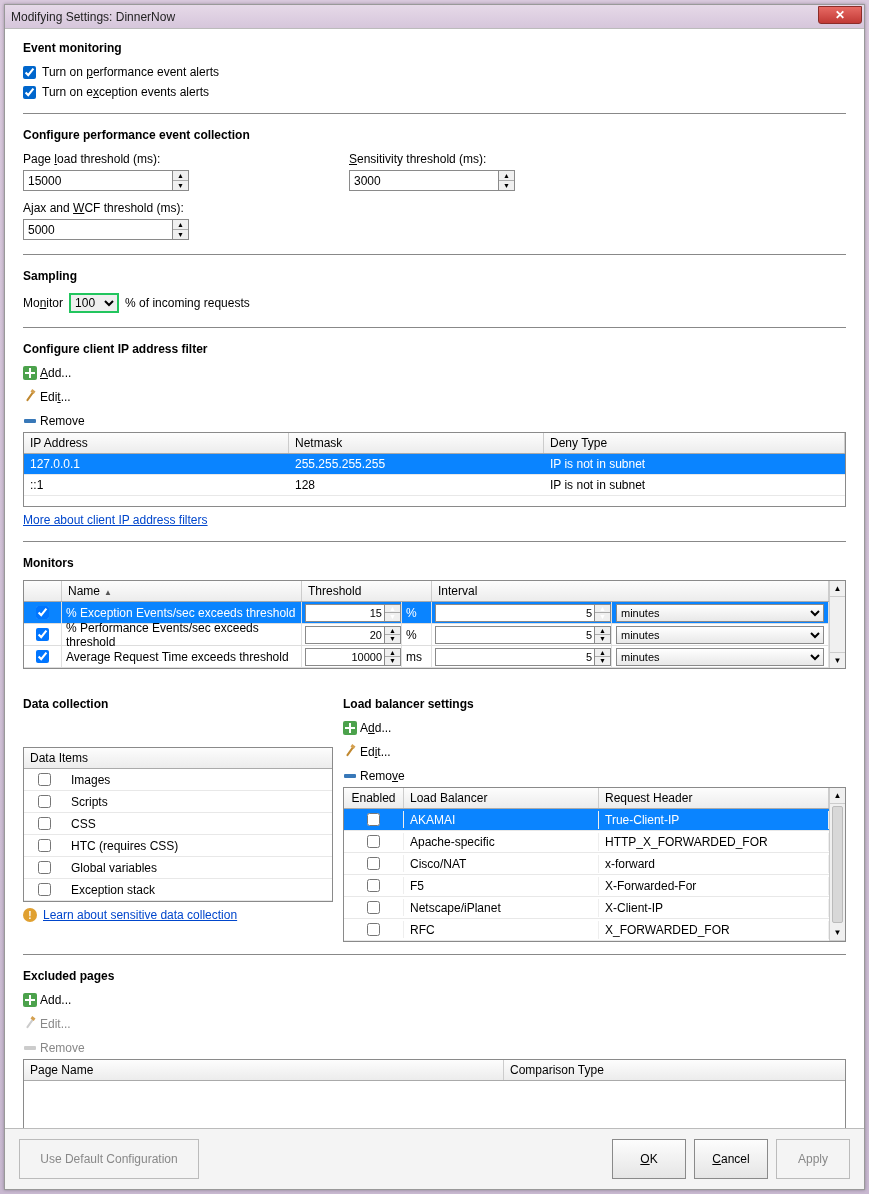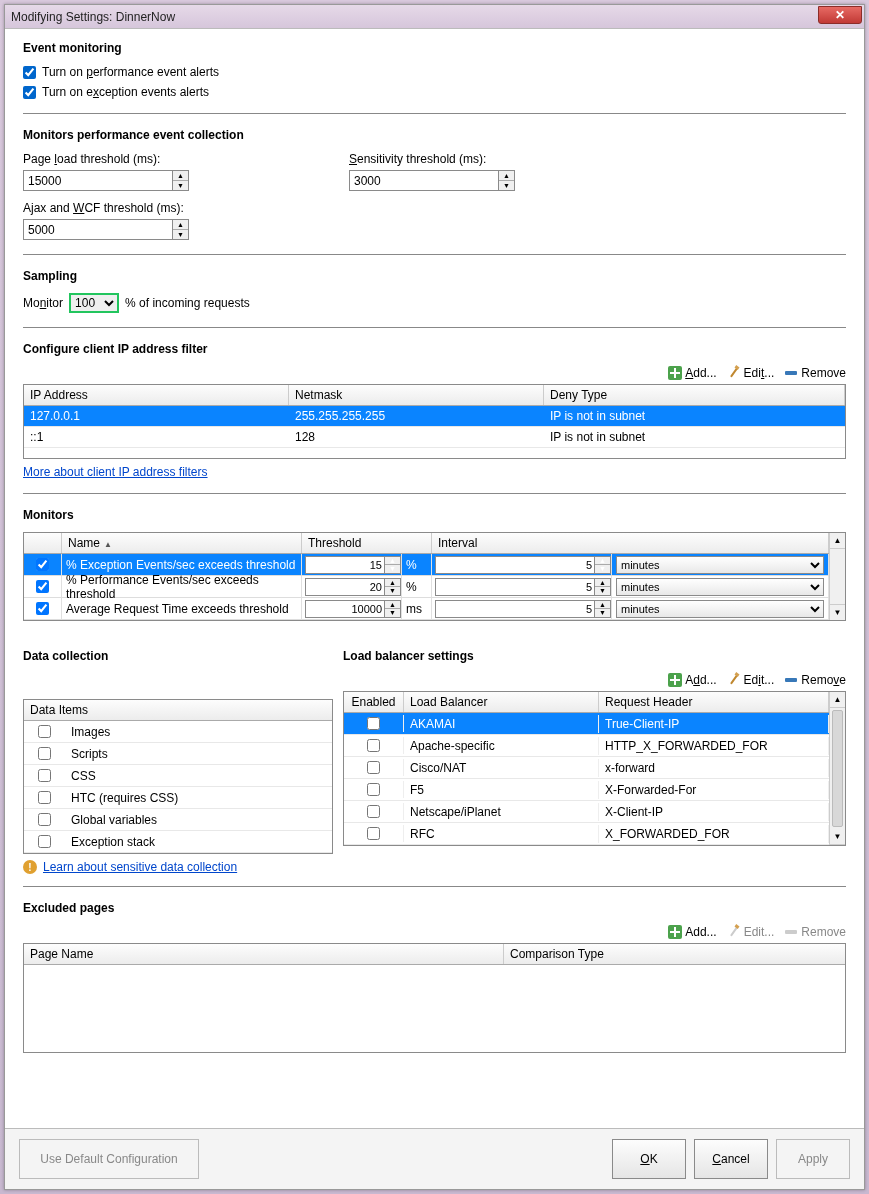--- a/index.html
+++ b/index.html
@@ -71,21 +71,21 @@
 }
 .spinner-btns span {
   flex:1; display:flex; align-items:center; justify-content:center;
   font-size:7px; cursor:pointer; border-bottom:1px solid #aaa; line-height:1;
 }
 .spinner-btns span:last-child { border-bottom:none; }
 .sampling-row { display:flex; align-items:center; gap:6px; }
 .sampling-row select {
   width: 50px; height: 20px; border: 2px solid #22c55e; font-family: inherit; font-size: 12px;
 }
-.toolbar-row { display:flex; justify-content:flex-end; gap:10px; margin-bottom:4px; }
+.toolbar-row { display:flex; justify-content:flex-end; gap:10px; margin-bottom:4px;flex-direction:column; }
 .tool-link { display:flex; align-items:center; gap:3px; cursor:pointer; }
 .tool-link.disabled { color:#888; }
 .icon-plus { width:14px; height:14px; background:#4ca24c; position:relative; border-radius:2px; }
 .icon-plus::before,.icon-plus::after { content:""; position:absolute; background:#fff; }
 .icon-plus::before { left:6px; top:2px; width:2px; height:10px; }
 .icon-plus::after { left:2px; top:6px; width:10px; height:2px; }
 .icon-edit { width:14px; height:14px; position:relative; }
 .icon-edit::before { content:""; position:absolute; width:2px; height:11px; background:#c08830; transform:rotate(35deg); left:6px; top:1px; border-radius:1px; }
 .icon-edit::after { content:""; position:absolute; width:4px; height:3px; background:#d4a050; left:8px; top:0; transform:rotate(35deg); }
 .icon-edit.disabled::before { background:#ccc; }
@@ -183,21 +183,21 @@
         <label><span>Turn on </span><u>p</u><span>erformance event alerts</span></label>
       </div>
       <div class="checkbox-row">
         <input type="checkbox" checked="" style="">
         <label><span>Turn on e</span><u>x</u><span>ception events alerts</span></label>
       </div>
     </div>
     <hr class="section-hr">
 
     <div class="section">
-      <div class="section-title">Monitors performance event collection</div>
+      <div class="section-title">Configure performance event collection</div>
       <div class="form-row">
         <div class="form-field">
           <span class="form-field-label"><span>Page </span><u>l</u><span>oad threshold (ms):</span></span>
           <div class="spinner-wrap">
             <input type="text" value="15000" style="">
             <div class="spinner-btns">
                 <span>▲</span>
                 <span>▼</span>
               </div>
           </div>

